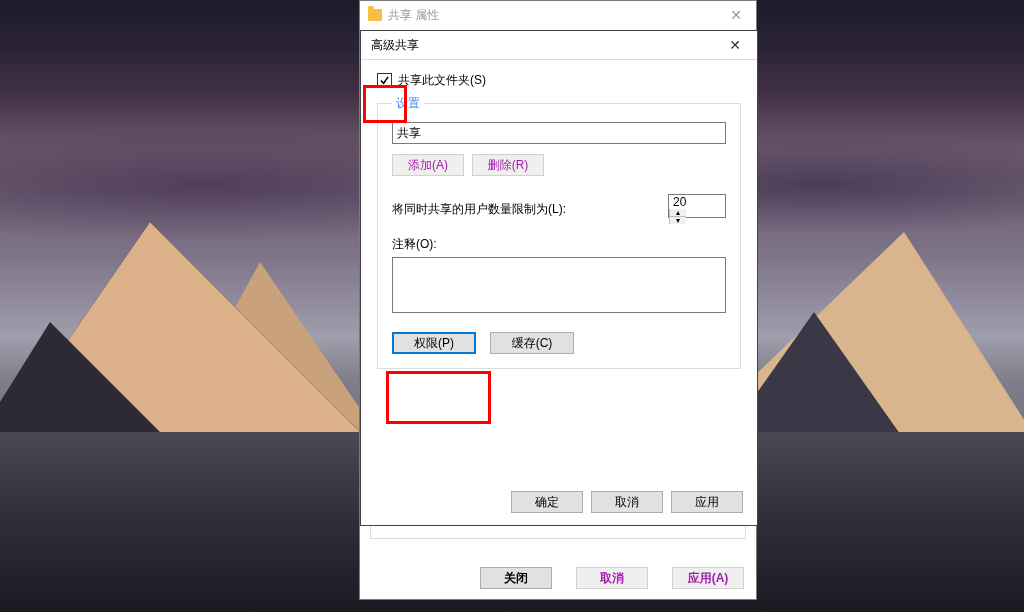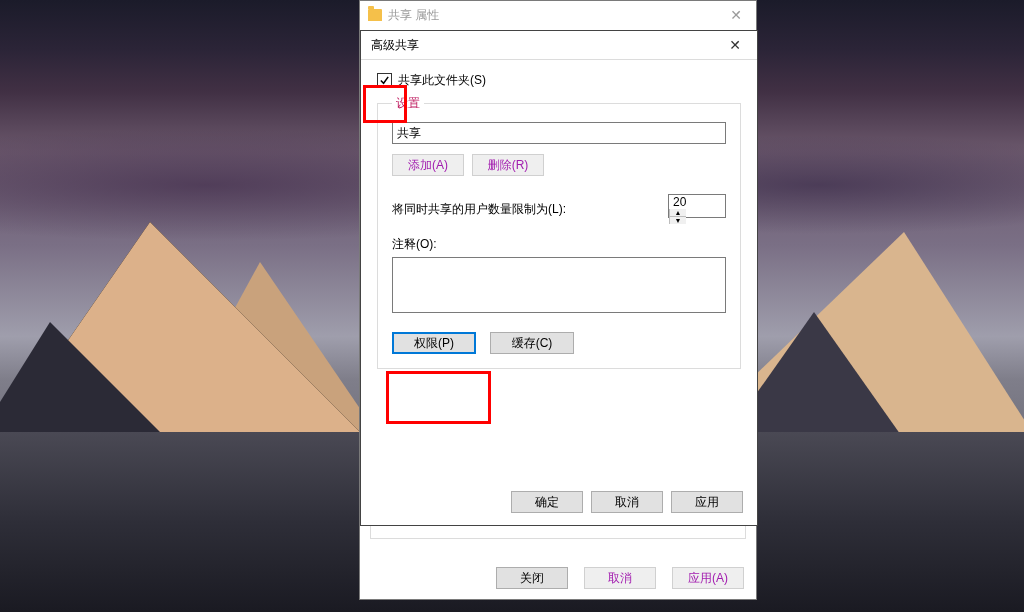--- a/index.html
+++ b/index.html
@@ -141,22 +141,23 @@
     height:36px;
     border:1px solid #dcdcdc;
     border-top:none;
     background:#fff;
   }
   .outer-buttons {
     position:absolute;
     left:0; right:0; bottom:10px;
     display:flex;
     justify-content:flex-end;
-    gap:16px;
+    gap:24px;
     padding-right:12px;
+    font-weight:bold;
   }
 
   
   .win-inner {
     position:absolute;
     left:360px;
     top:30px;
     width:398px;
     height:496px;
     background:#ffffff;
@@ -200,21 +201,21 @@
   }
   .chk svg { width:11px; height:11px; display:block; }
 
   fieldset.settings {
     border:1px solid #dcdcdc;
     margin:0 0 14px 0;
     padding:10px 14px 14px 14px;
   }
   fieldset.settings legend {
     padding:0 4px;
-    color:#be185d;
+    color:#3b82f6;
   }
 
   .lbl { display:block; margin:6px 0 4px 0; }
 
   input.textbox {
     width:100%;
     height:22px;
     border:1px solid #7a7a7a;
     padding:2px 4px;
     box-sizing:border-box;

